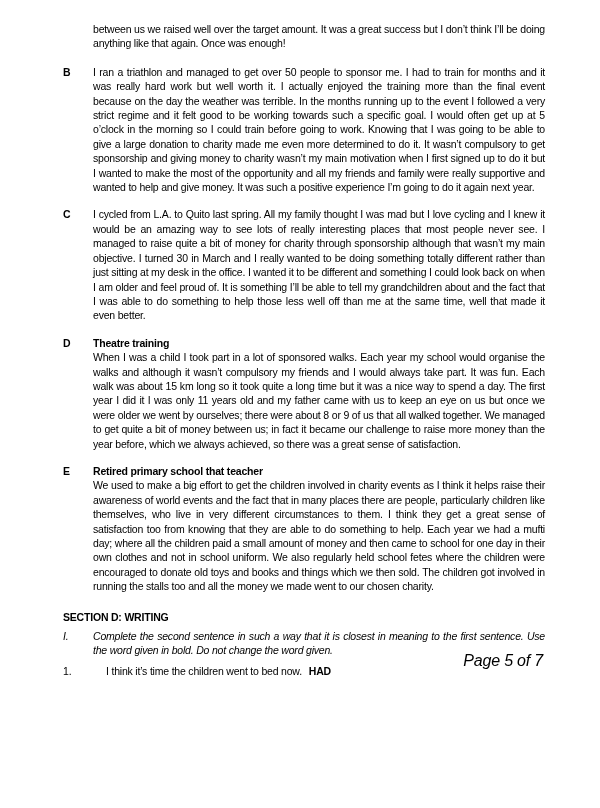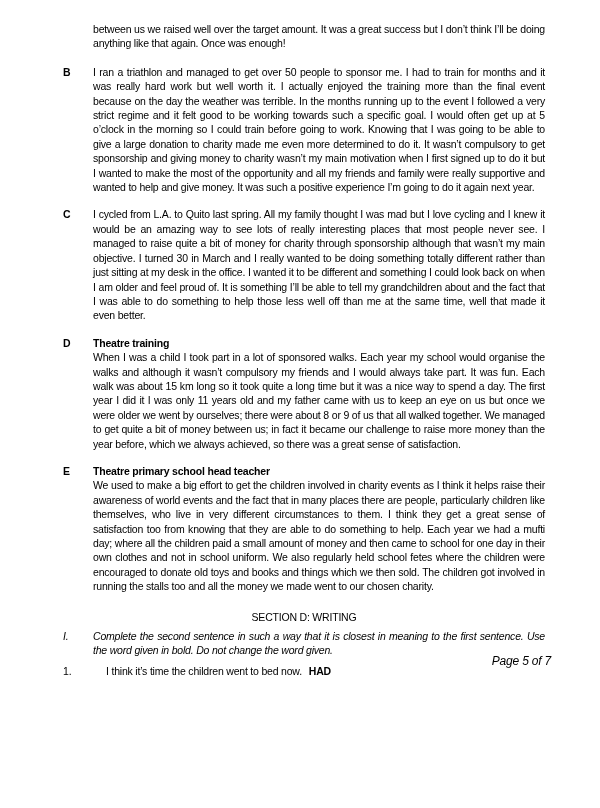--- a/index.html
+++ b/index.html
@@ -18,38 +18,38 @@
     overflow: hidden;
   }
   p { margin: 0; }
   .justify { text-align: justify; }
   .indented { margin-left: 30px; }
   .intro-para { margin-bottom: 14px; }
   .speaker { display: flex; margin-bottom: 13px; }
   .speaker-label { width: 30px; flex: 0 0 30px; font-weight: bold; }
   .speaker-body { flex: 1; min-width: 0; }
   .speaker-title { font-weight: bold; }
-  .section-heading { font-weight: normal; margin: 16px 0 5px 0; text-align: center; }
+  .section-heading { font-weight: bold; margin: 16px 0 5px 0; }
   .exercise-row { display: flex; margin-bottom: 6px; }
   .exercise-num { width: 30px; flex: 0 0 30px; font-style: italic; }
   .exercise-instr { flex: 1; min-width: 0; font-style: italic; }
   .question { display: flex; margin-bottom: 6px; }
   .q-num { width: 30px; flex: 0 0 30px; }
   .q-body { flex: 1; min-width: 0; margin-left: 13px; }
   .keyword { font-weight: bold; margin-left: 7px; }
   .answer-line { white-space: nowrap; overflow: hidden; }
   .dotted { letter-spacing: 0; }
   .answer-pre { margin-right: 3px; }
   .answer-post { margin-left: 3px; }
   .page-footer {
     position: absolute;
-    right: 49px;
+    right: 57px;
     bottom: 8px;
     font-style: italic;
-    font-size: 12px;
+    font-size: 16px;
   }
 </style>
 </head>
 <body>
 
 <div class="page">
 
   <p class="justify indented intro-para">between us we raised well over the target amount. It was a great success but I don’t think I’ll be doing anything like that again. Once was enough!</p>
 
   <div class="speaker">
@@ -70,21 +70,21 @@
     <div class="speaker-label">D</div>
     <div class="speaker-body">
       <div class="speaker-title">Theatre training</div>
       <p class="justify">When I was a child I took part in a lot of sponsored walks. Each year my school would organise the walks and although it wasn’t compulsory my friends and I would always take part. It was fun. Each walk was about 15 km long so it took quite a long time but it was a nice way to spend a day. The first year I did it I was only 11 years old and my father came with us to keep an eye on us but once we were older we went by ourselves; there were about 8 or 9 of us that all walked together. We managed to get quite a bit of money between us; in fact it became our challenge to raise more money than the year before, which we always achieved, so there was a great sense of satisfaction.</p>
     </div>
   </div>
 
   <div class="speaker">
     <div class="speaker-label">E</div>
     <div class="speaker-body">
-      <div class="speaker-title">Theatre primary school head teacher</div>
+      <div class="speaker-title">Retired primary school that teacher</div>
       <p class="justify">We used to make a big effort to get the children involved in charity events as I think it helps raise their awareness of world events and the fact that in many places there are people, particularly children like themselves, who live in very different circumstances to them. I think they get a great sense of satisfaction too from knowing that they are able to do something to help. Each year we had a mufti day; where all the children paid a small amount of money and then came to school for one day in their own clothes and not in school uniform. We also regularly held school fetes where the children were encouraged to donate old toys and books and things which we then sold. The children got involved in running the stalls too and all the money we made went to our chosen charity.</p>
     </div>
   </div>
 
   <div class="section-heading">SECTION D: WRITING</div>
 
   <div class="exercise-row">
     <div class="exercise-num">I.</div>
     <p class="exercise-instr justify">Complete the second sentence in such a way that it is closest in meaning to the first sentence. Use the word given in bold. Do not change the word given.</p>
   </div>

